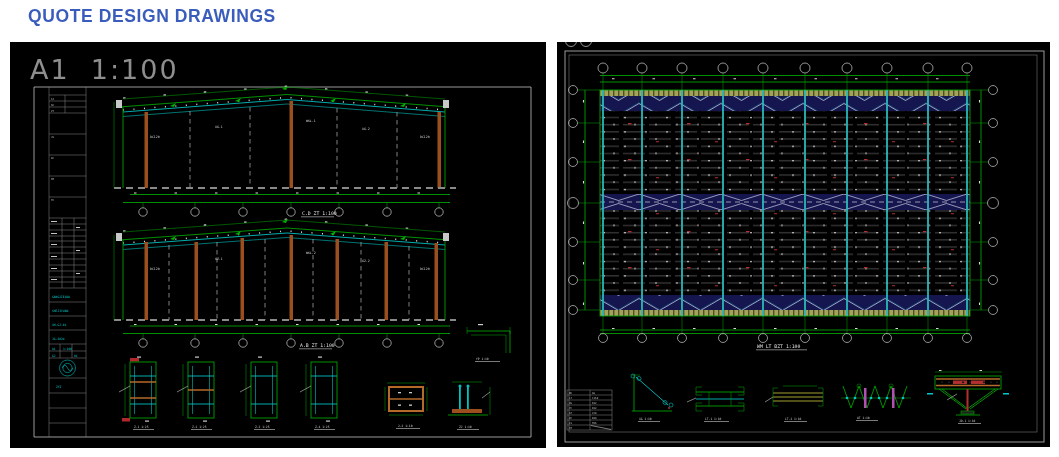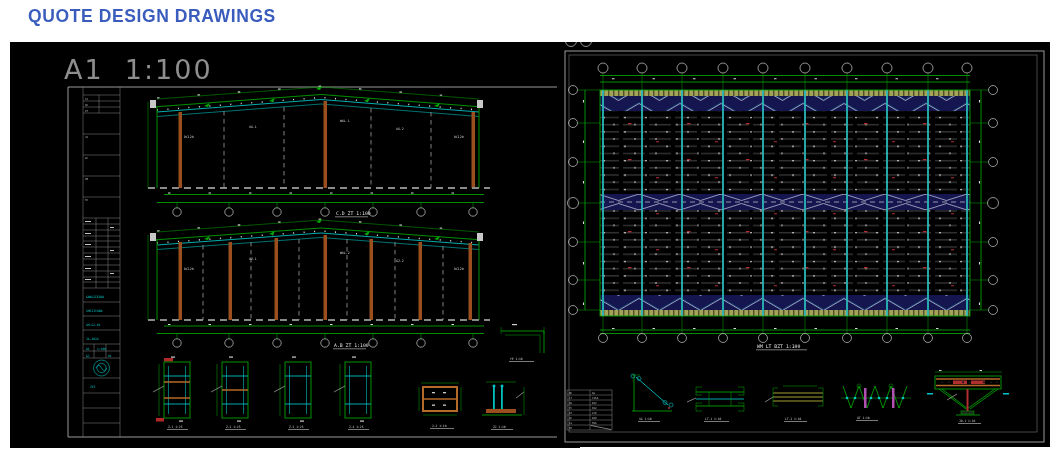--- a/index.html
+++ b/index.html
@@ -1,21 +1,21 @@
 <!DOCTYPE html>
 <html><head>
 <meta charset="utf-8">
 <style>
   html,body{margin:0;padding:0;background:#ffffff;}
   body{width:1059px;height:457px;position:relative;overflow:hidden;
        font-family:"Liberation Sans",sans-serif;}
   .page-title{position:absolute;left:28px;top:6px;font-size:17.5px;font-weight:bold;
        letter-spacing:0.6px;color:#3a5dbd;text-align:right;}
   .panel{position:absolute;background:#000;}
-  .panel-left{left:10px;top:42px;width:536px;height:406px;padding-left:34px;}
+  .panel-left{left:10px;top:42px;width:536px;height:406px;}
   .panel-right{left:557px;top:42px;width:493px;height:405px;}
   svg{display:block;}
   
   .g{stroke:#00a000;fill:none;stroke-width:0.9;}
   .gt{stroke:#00a000;fill:none;stroke-width:0.55;}
   .c{stroke:#00bfbf;fill:none;stroke-width:0.9;}
   .ct{stroke:#00bfbf;fill:none;stroke-width:0.6;}
   .o{stroke:#b46a28;fill:none;}
   .dash{stroke:#8f8f8f;fill:none;stroke-width:0.9;stroke-dasharray:4.5 3.5;}
   .ground{stroke:#8a8a8a;fill:none;stroke-width:2.2;stroke-dasharray:7 5;}

